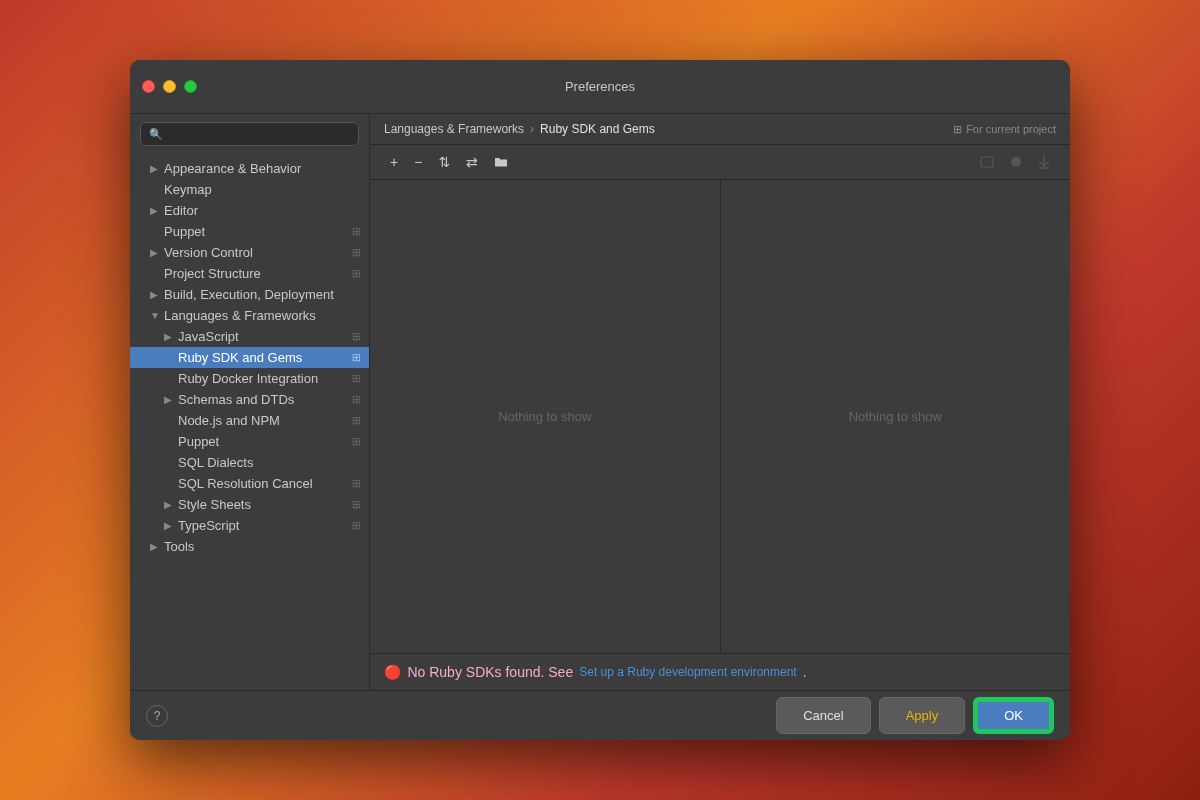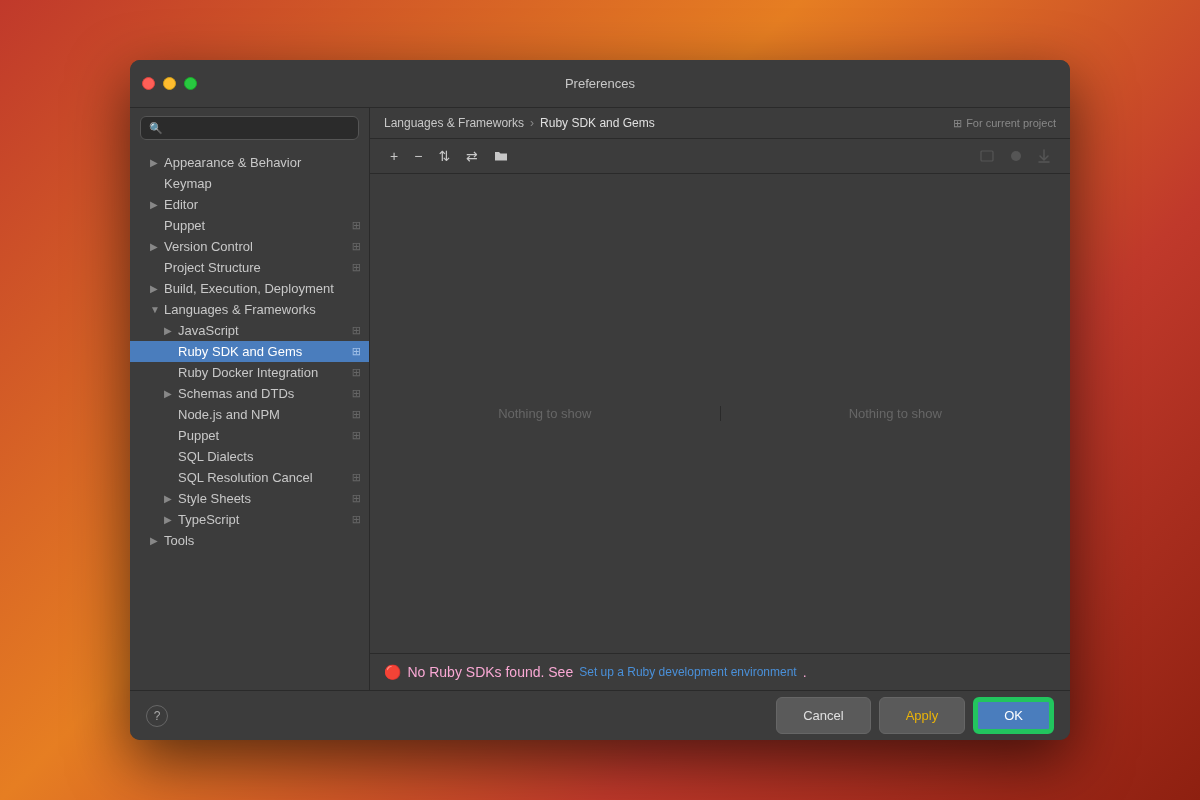--- a/index.html
+++ b/index.html
@@ -17,21 +17,21 @@
       width: 940px;
       height: 680px;
       background: #3c3c3c;
       border-radius: 10px;
       box-shadow: 0 20px 60px rgba(0,0,0,0.6);
       display: flex;
       flex-direction: column;
       overflow: hidden;
     }
     .title-bar {
-      height: 48px;
+      height: 54px;
       background: #3c3c3c;
       display: flex;
       align-items: center;
       justify-content: center;
       position: relative;
       flex-shrink: 0;
       border-bottom: 1px solid #2a2a2a;
     }
     .traffic-lights {
       position: absolute;
@@ -184,21 +184,20 @@
       font-size: 14px;
       display: flex;
       align-items: center;
       justify-content: center;
     }
     .tool-btn.disabled { color: #555; cursor: default; }
     .panels {
       display: flex;
       flex: 1;
       overflow: hidden;
-      align-items: center;
     }
     .left-panel, .right-panel {
       flex: 1;
       display: flex;
       align-items: center;
       justify-content: center;
       border-right: 1px solid #2a2a2a;
     }
     .right-panel { border-right: none; }
     .nothing-text {

